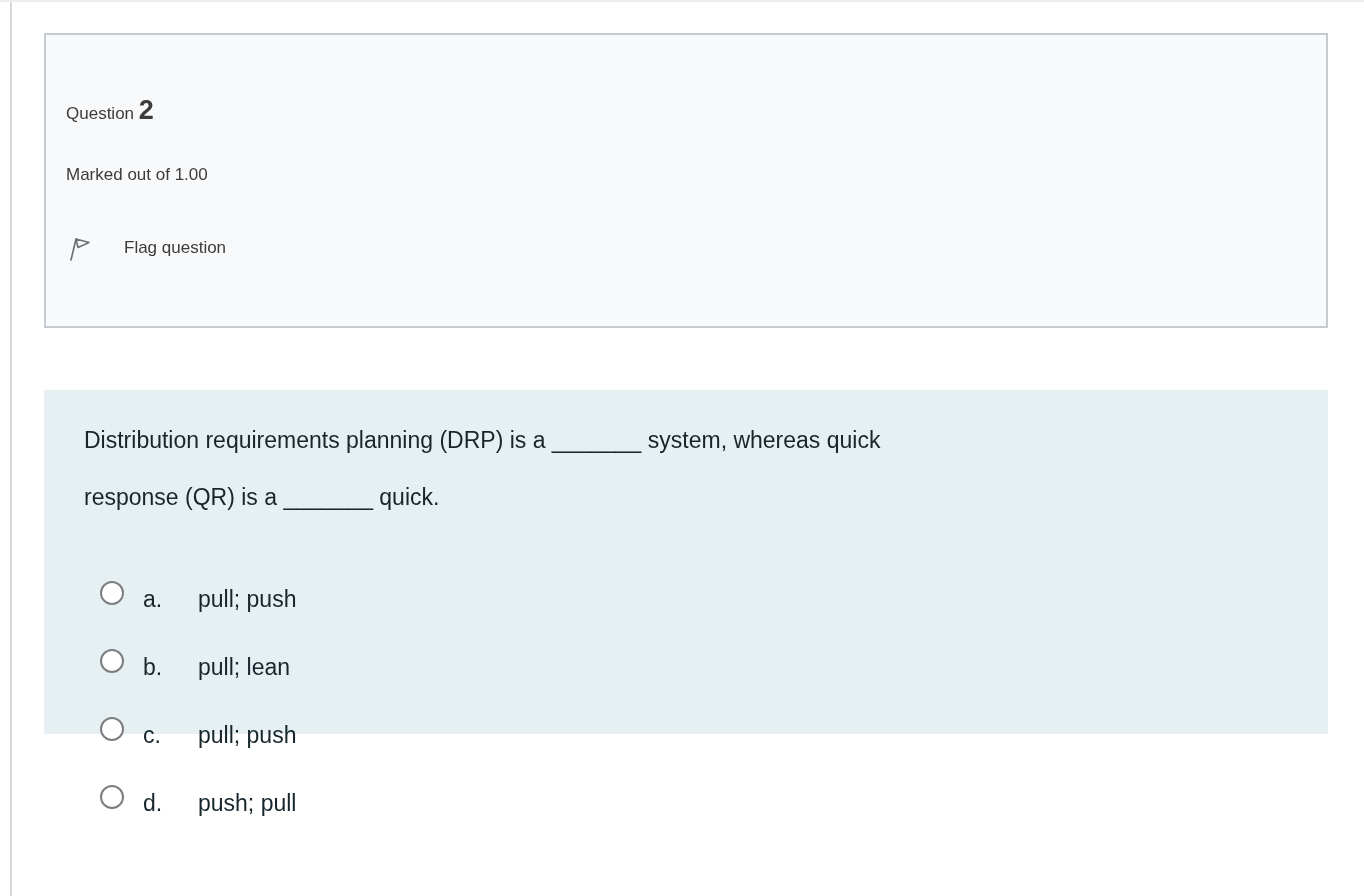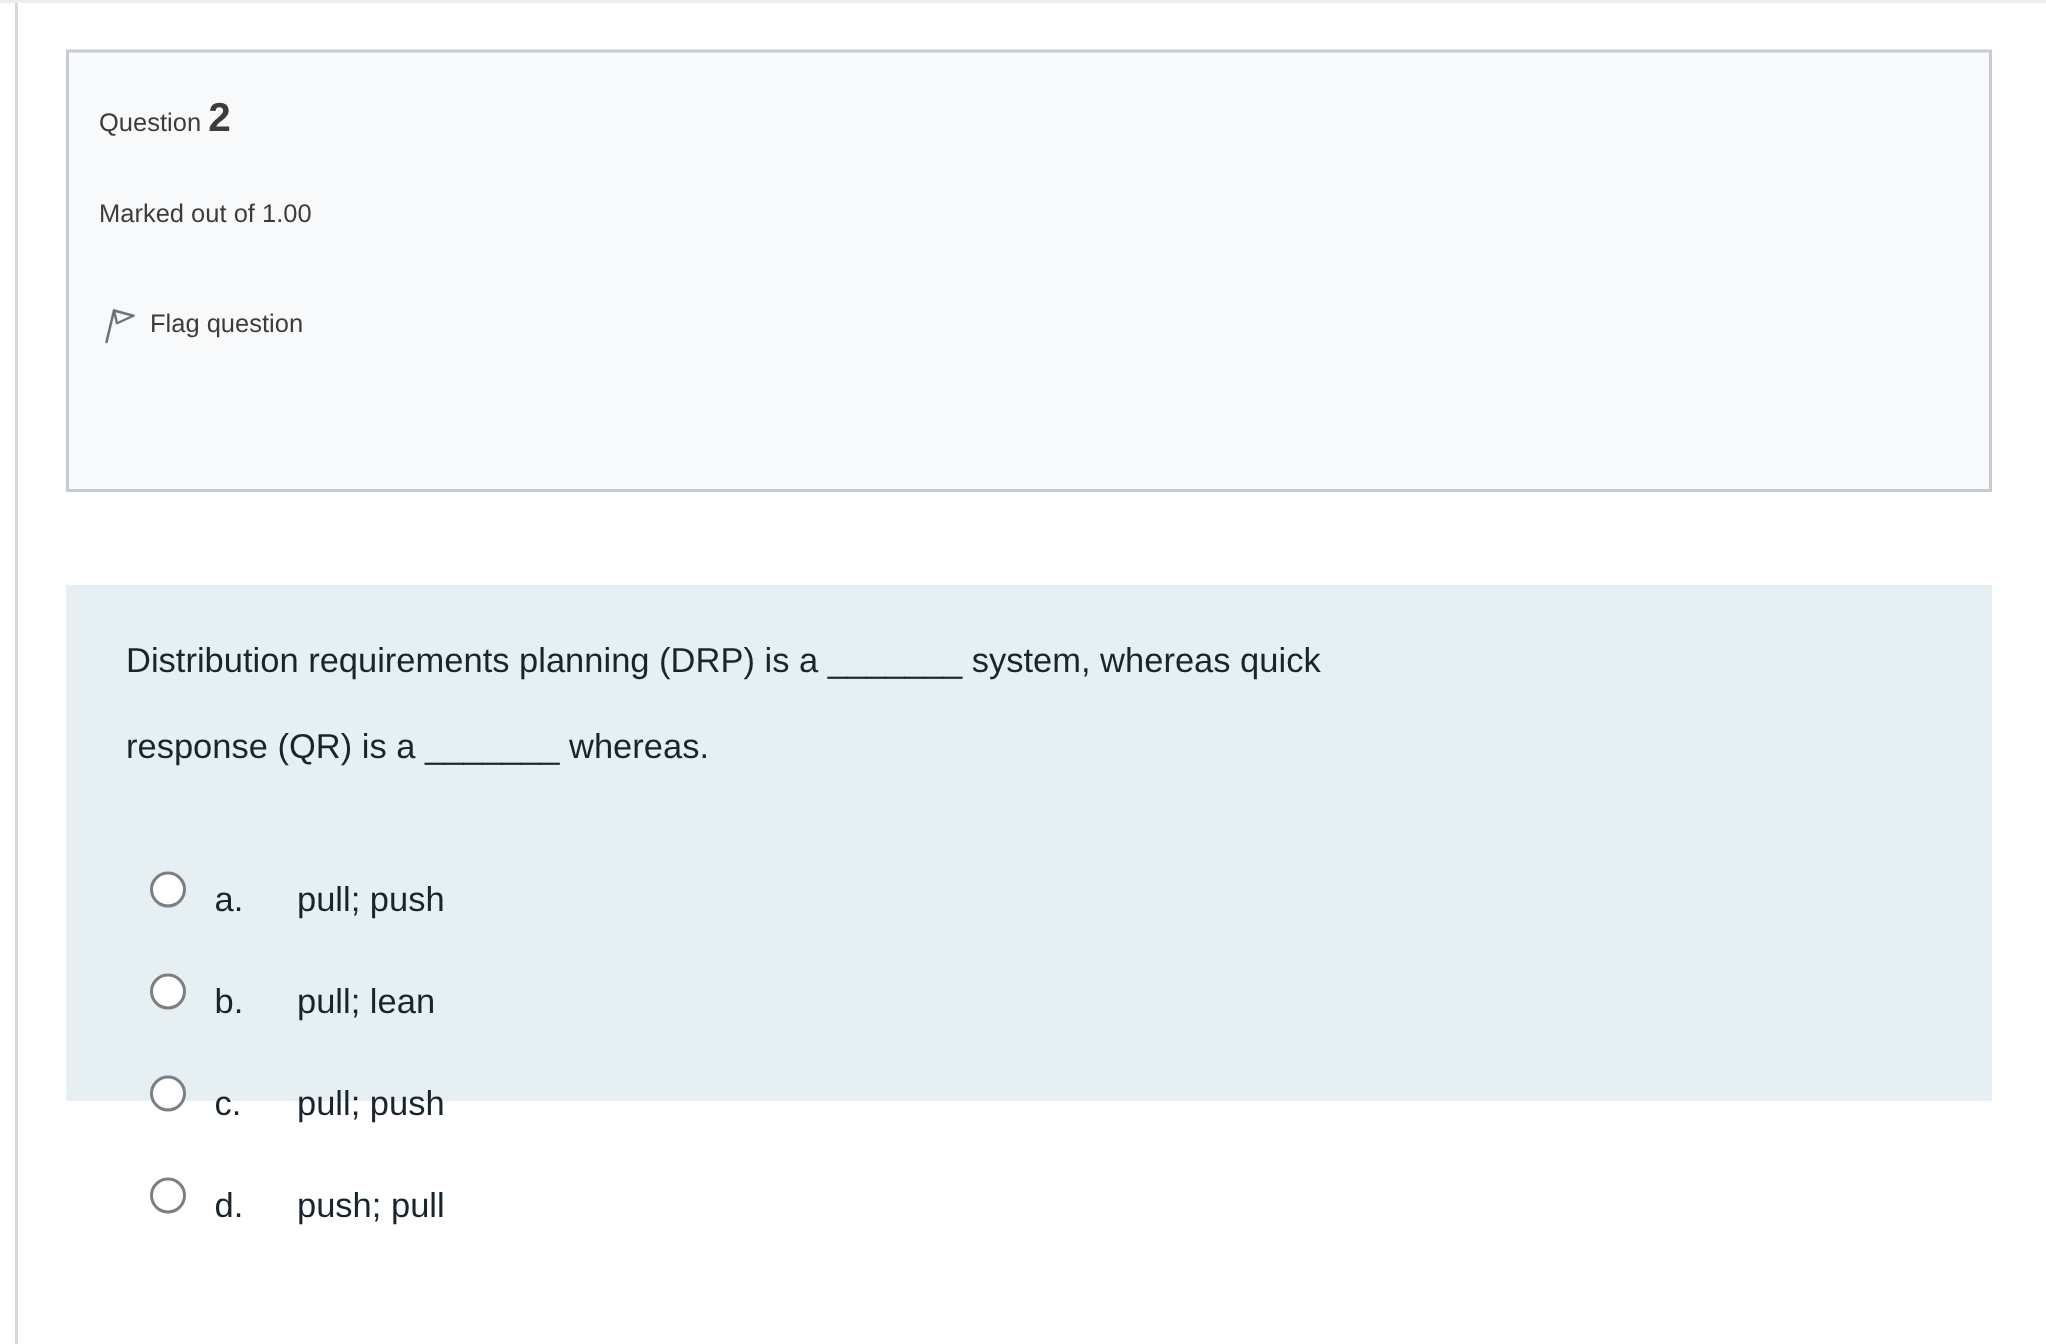--- a/index.html
+++ b/index.html
@@ -35,20 +35,21 @@
     background: #f8f9fa;
     border: 2px solid #c5cbd1;
     padding: 25px 20px 0 20px;
     color: #3c3c3c;
   }
   .qno {
     font-size: 17px;
     font-weight: 400;
     line-height: 36px;
     color: #3c3c3c;
+    margin-top: 32px;
   }
   .qno .qnum {
     font-size: 27px;
     font-weight: 700;
     letter-spacing: 0.5px;
   }
   .info-state {
     margin-top: 31px;
     font-size: 17px;
     line-height: 22px;
@@ -59,20 +60,21 @@
     line-height: 22px;
   }
   .flag-row {
     margin-top: 48px;
     display: flex;
     align-items: center;
     font-size: 17px;
     line-height: 28px;
     cursor: pointer;
     width: fit-content;
+    gap: 24px;
   }
   .flag-row .flag-icon-wrap {
     width: 26px;
     height: 28px;
     margin-right: 8px;
     display: inline-flex;
     align-items: flex-end;
   }
 
   
@@ -141,21 +143,21 @@
           <path d="M10 5 L23 8.5 L12 13.5 Z" stroke="#6e7275" stroke-width="1.6" fill="none" stroke-linejoin="round"></path>
         </svg>
       </span>
       <span>Flag question</span>
     </div>
   </section>
 
   <section class="question-box">
     <div class="qtext">
       <div>Distribution requirements planning (DRP) is a _______ system, whereas quick</div>
-      <div>response (QR) is a _______ whereas.</div>
+      <div>response (QR) is a _______ quick.</div>
     </div>
 
     <div class="options">
       <div class="option">
         <span class="radio" role="radio" aria-checked="false"></span>
         <span class="letter">a.</span>
         <span class="opt-text">pull; push</span>
       </div>
       <div class="option">
         <span class="radio" role="radio" aria-checked="false"></span>

